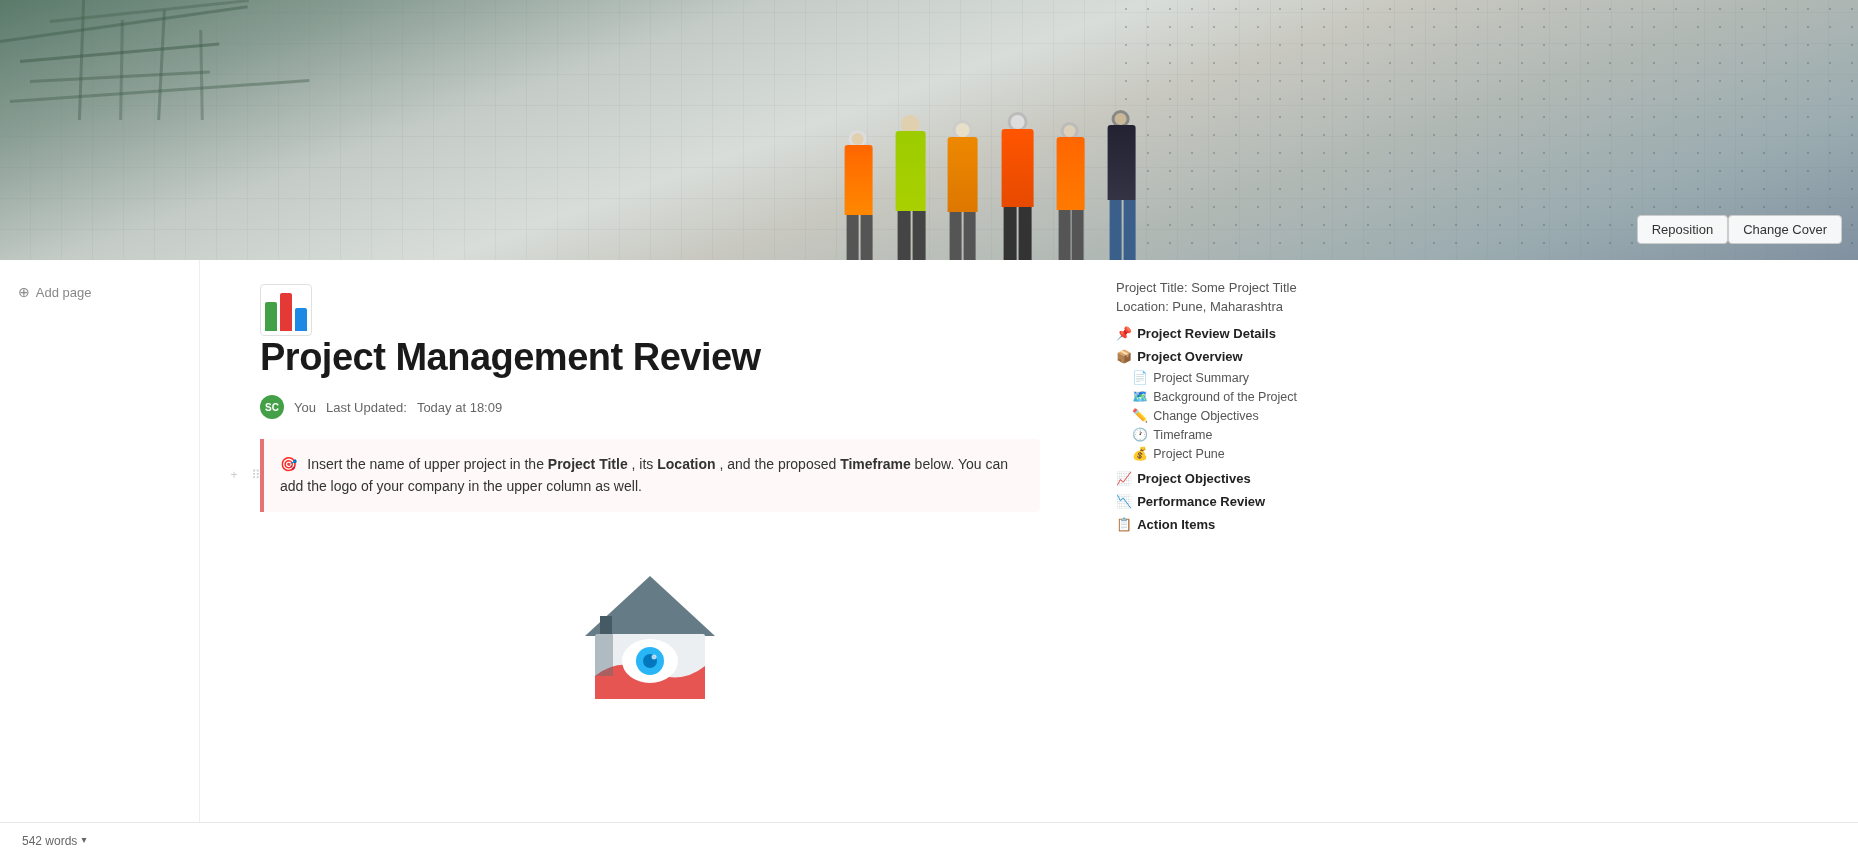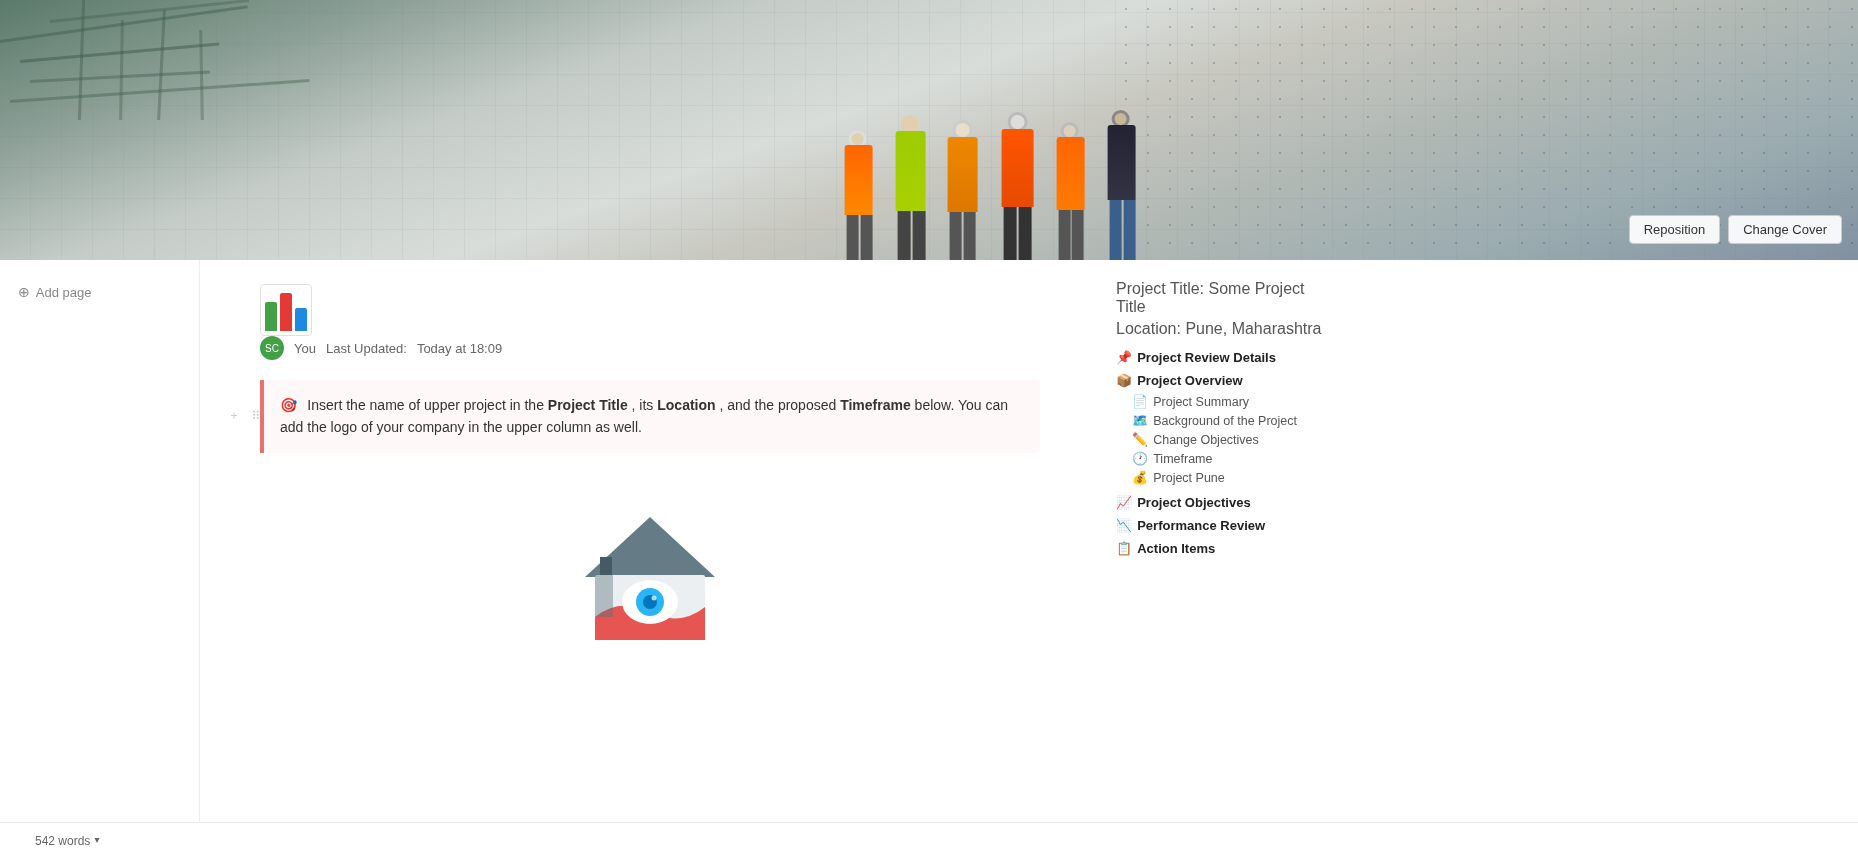--- a/index.html
+++ b/index.html
@@ -20,21 +20,20 @@
         
         repeating-linear-gradient(90deg, transparent, transparent 30px, rgba(100,120,130,0.08) 30px, rgba(100,120,130,0.08) 31px),
         repeating-linear-gradient(0deg, transparent, transparent 30px, rgba(100,120,130,0.08) 30px, rgba(100,120,130,0.08) 31px),
         linear-gradient(160deg, #5a7a6a 0%, #8a9e94 15%, #c5ccc8 30%, #d8ddd9 45%, #c8c8c0 55%, #b0b8b4 70%, #9aabb0 85%, #8090a0 100%);
     }
     .cover-buttons {
       position: absolute;
       bottom: 16px;
       right: 16px;
       display: flex;
-      gap: 8px;
     }
     .cover-btn {
       background: rgba(255,255,255,0.92);
       border: 1px solid #ccc;
       border-radius: 4px;
       padding: 6px 14px;
       font-size: 13px;
       cursor: pointer;
       color: #333;
       font-weight: 500;
@@ -108,21 +107,21 @@
     .avatar {
       width: 24px;
       height: 24px;
       background: #43a047;
       border-radius: 50%;
       display: flex;
       align-items: center;
       justify-content: center;
       color: #fff;
       font-size: 10px;
-      font-weight: 400;
+      font-weight: 700;
     }
     .callout-box {
       border-left: 4px solid #e57373;
       background: #fff8f8;
       border-radius: 0 4px 4px 0;
       padding: 14px 16px;
       margin-bottom: 24px;
       font-size: 14px;
       color: #333;
       line-height: 1.6;
@@ -164,21 +163,21 @@
 
     
     .right-sidebar {
       width: 240px;
       min-width: 240px;
       padding: 20px 16px;
       font-size: 13px;
       color: #444;
     }
     .toc-title-item {
-      font-size: 16px;
+      font-size: 13px;
       color: #555;
       margin-bottom: 4px;
       font-weight: 400;
     }
     .toc-section {
       font-size: 13px;
       font-weight: 600;
       color: #222;
       margin: 8px 0 4px 0;
       display: flex;
@@ -214,21 +213,20 @@
       gap: 6px;
       z-index: 100;
     }
     .word-count-btn {
       display: flex;
       align-items: flex-start;
       gap: 4px;
       cursor: pointer;
       padding: 2px 6px;
       border-radius: 3px;
-      margin-left: 13px;
     }
     .chevron-down { font-size: 10px; }
 
     
     .rebar-lines {
       position: absolute;
       top: 0; left: 0; right: 0; bottom: 0;
       overflow: hidden;
     }
     .rebar {
@@ -330,20 +328,21 @@
   </div>
 
   <div class="content-area">
 
     <div class="chart-icon">
       <div class="chart-bar bar-green"></div>
       <div class="chart-bar bar-red"></div>
       <div class="chart-bar bar-blue"></div>
     </div>
 
+    <h1 class="page-title">Project Management Review</h1>
 
     <div class="meta-row">
       <div class="avatar">SC</div>
       <span>You</span>
       <span>Last Updated:</span>
       <span>Today at 18:09</span>
     </div>
 
     <div class="callout-box" style="position:relative;">
       <div class="row-actions">

